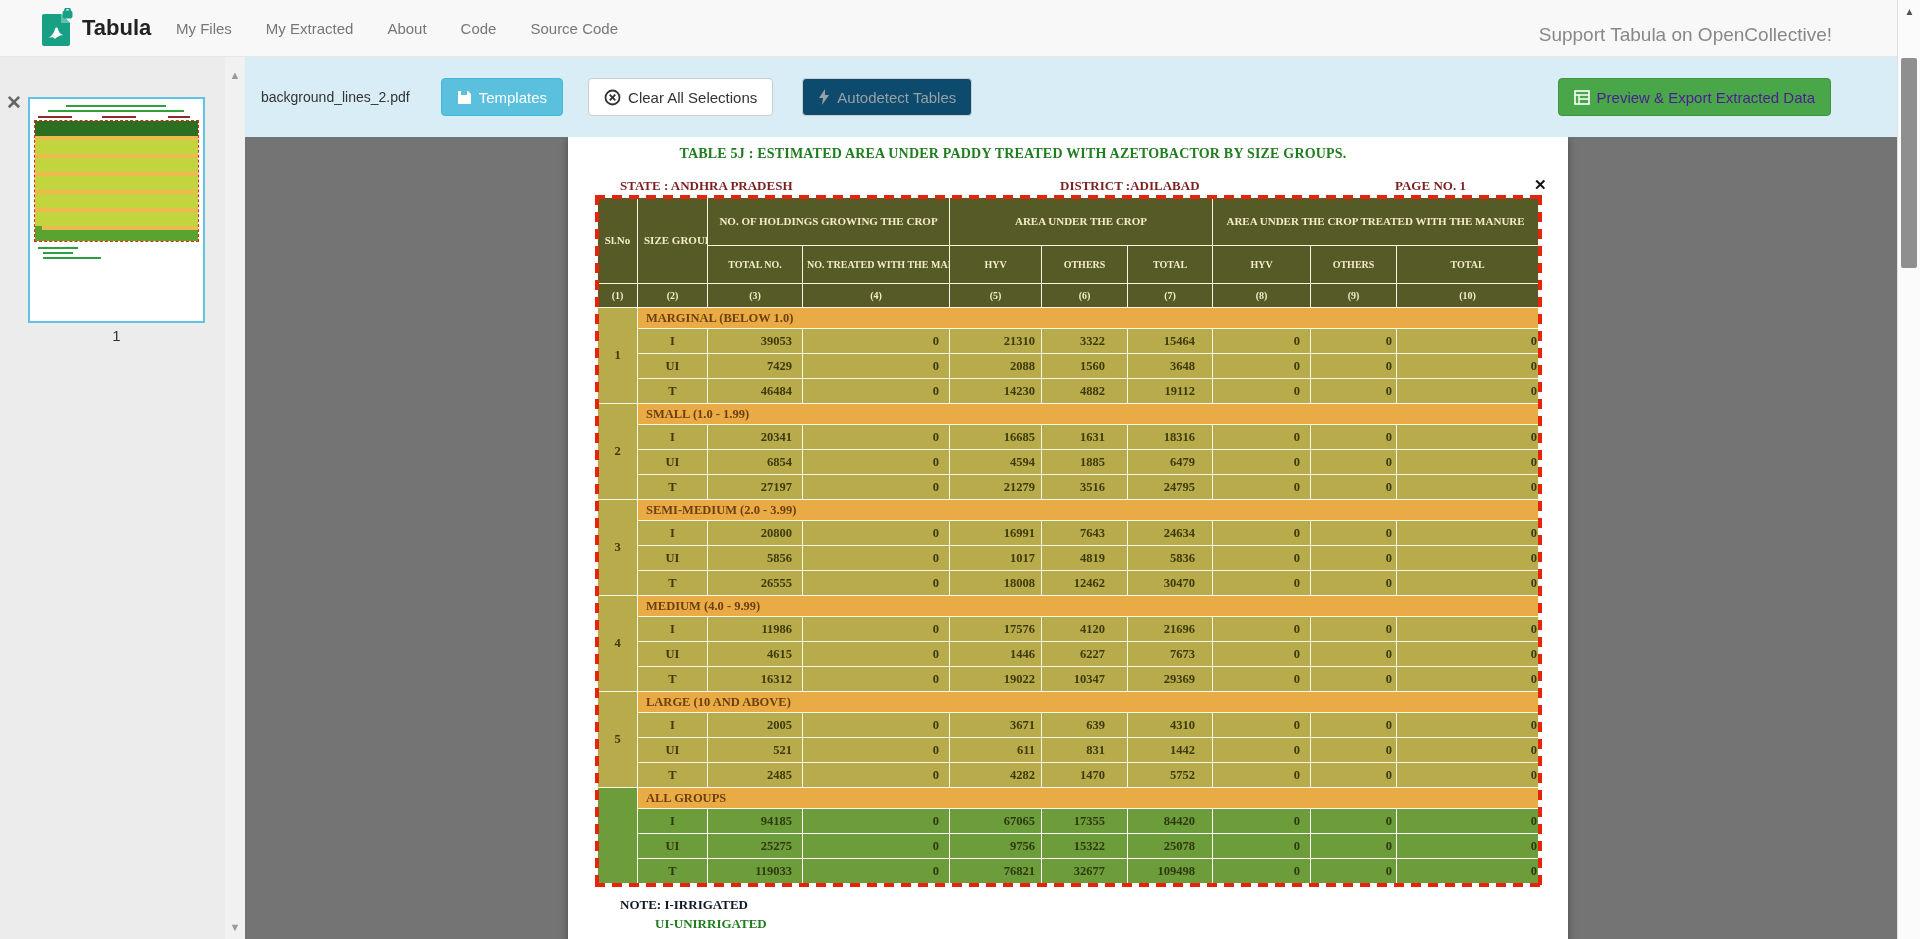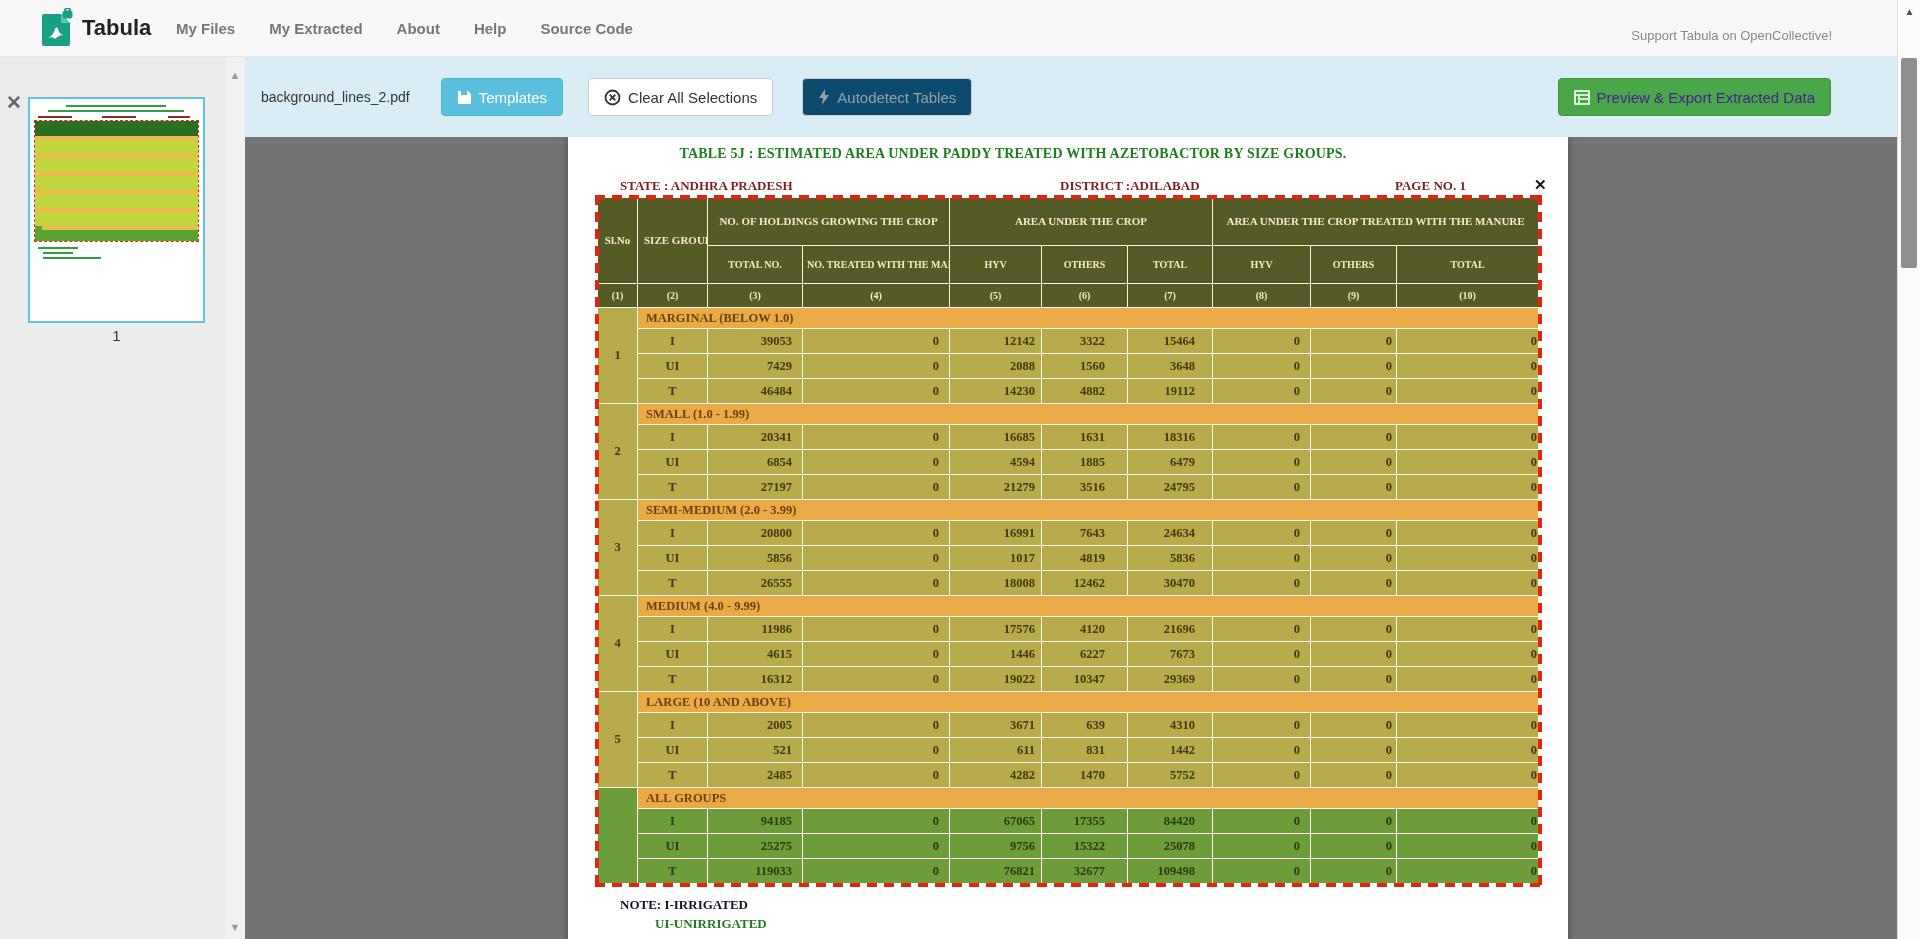--- a/index.html
+++ b/index.html
@@ -9,23 +9,23 @@
 
   
   .navbar { position:absolute; left:0; top:0; width:1920px; height:57px;
             background:#f8f8f8; border-bottom:1px solid #e7e7e7; z-index:30; }
   .brand { position:absolute; left:40px; top:8px; display:flex; align-items:center; gap:8px;
            text-decoration:none; cursor:pointer; }
   .brand-name { font-size:22px; font-weight:bold; color:#222; }
   .nav-items { position:absolute; left:159px; top:0; height:56px; display:flex; list-style:none; }
   .nav-items li { display:flex; }
   .nav-items a { display:flex; align-items:center; padding:0 17px; font-size:15px;
-                 color:#777; text-decoration:none; cursor:pointer;font-weight:bold; }
+                 color:#777; text-decoration:none; cursor:pointer; }
   .nav-support { position:absolute; right:88px; top:0; height:70px; display:flex; align-items:center;
-                 font-size:13px; color:#888; cursor:pointer; }
+                 font-size:19px; color:#888; cursor:pointer; }
 
   
   .toolbar { position:absolute; left:245px; top:57px; right:23px; height:80px;
              background:#d9edf7; z-index:20; display:flex; align-items:center; }
   .filename { margin-left:16px; font-size:14px; color:#333; }
   .btn { height:38px; border-radius:4px; border:1px solid transparent; font-size:15px;
          display:inline-flex; align-items:center; gap:7px; padding:0 15px; cursor:pointer;
          font-family:"Liberation Sans", sans-serif; }
   .btn-templates { margin-left:31px; background:#5bc0de; border-color:#46b8da; color:#fff; }
   .btn-clear { margin-left:25px; background:#ffffff; border-color:#cccccc; color:#333; }
@@ -137,21 +137,21 @@
         <li>
           <a>My Files</a>
         </li>
         <li>
           <a>My Extracted</a>
         </li>
         <li>
           <a>About</a>
         </li>
         <li>
-          <a>Help</a>
+          <a>Code</a>
         </li>
         <li>
           <a>Source Code</a>
         </li>
       </ul>
     <a class="nav-support">Support Tabula on OpenCollective!</a>
   </header>
 
   <div class="toolbar">
     <span class="filename">background_lines_2.pdf</span>
@@ -284,21 +284,21 @@
           </thead>
           <tbody id="table-body">
               <tr>
                 <td class="sl" rowspan="4">1</td>
                 <td class="band" colspan="9">MARGINAL (BELOW 1.0)</td>
               </tr>
               <tr class="data">
                 <td class="rowlabel">I</td>
                 <td class="c3">39053</td>
                 <td class="c4">0</td>
-                <td class="c5">12142</td>
+                <td class="c5">21310</td>
                 <td class="c6">3322</td>
                 <td class="c7">15464</td>
                 <td class="c8">0</td>
                 <td class="c9">0</td>
                 <td class="c10">0</td>
               </tr>
               <tr class="data">
                 <td class="rowlabel">UI</td>
                 <td class="c3">7429</td>
                 <td class="c4">0</td>

